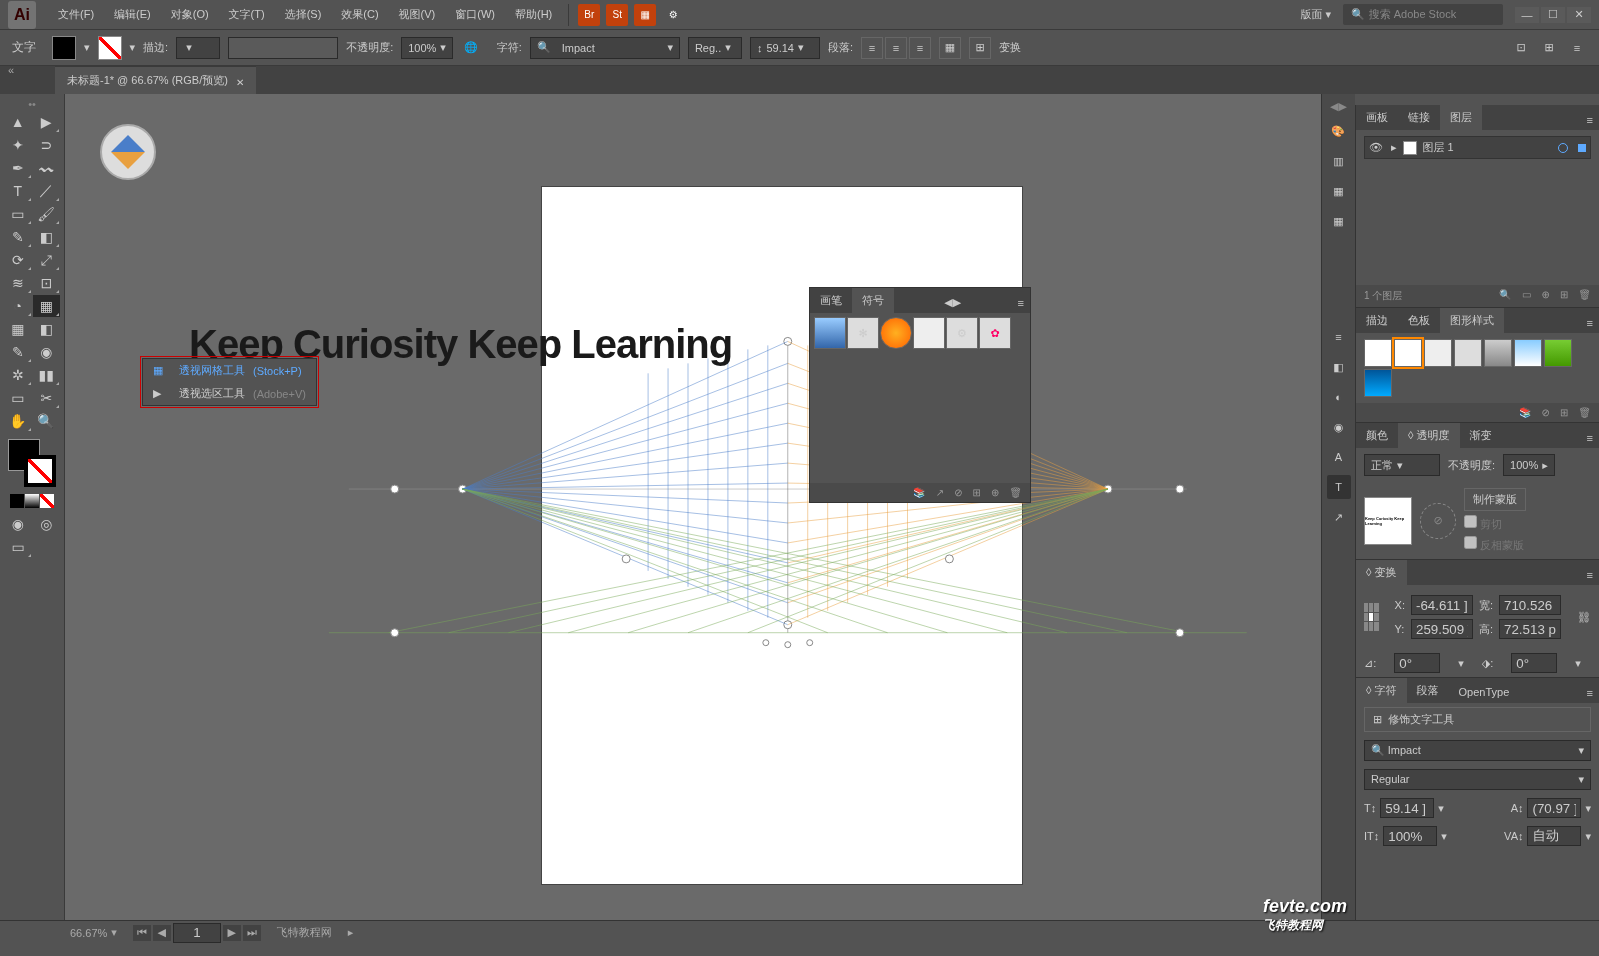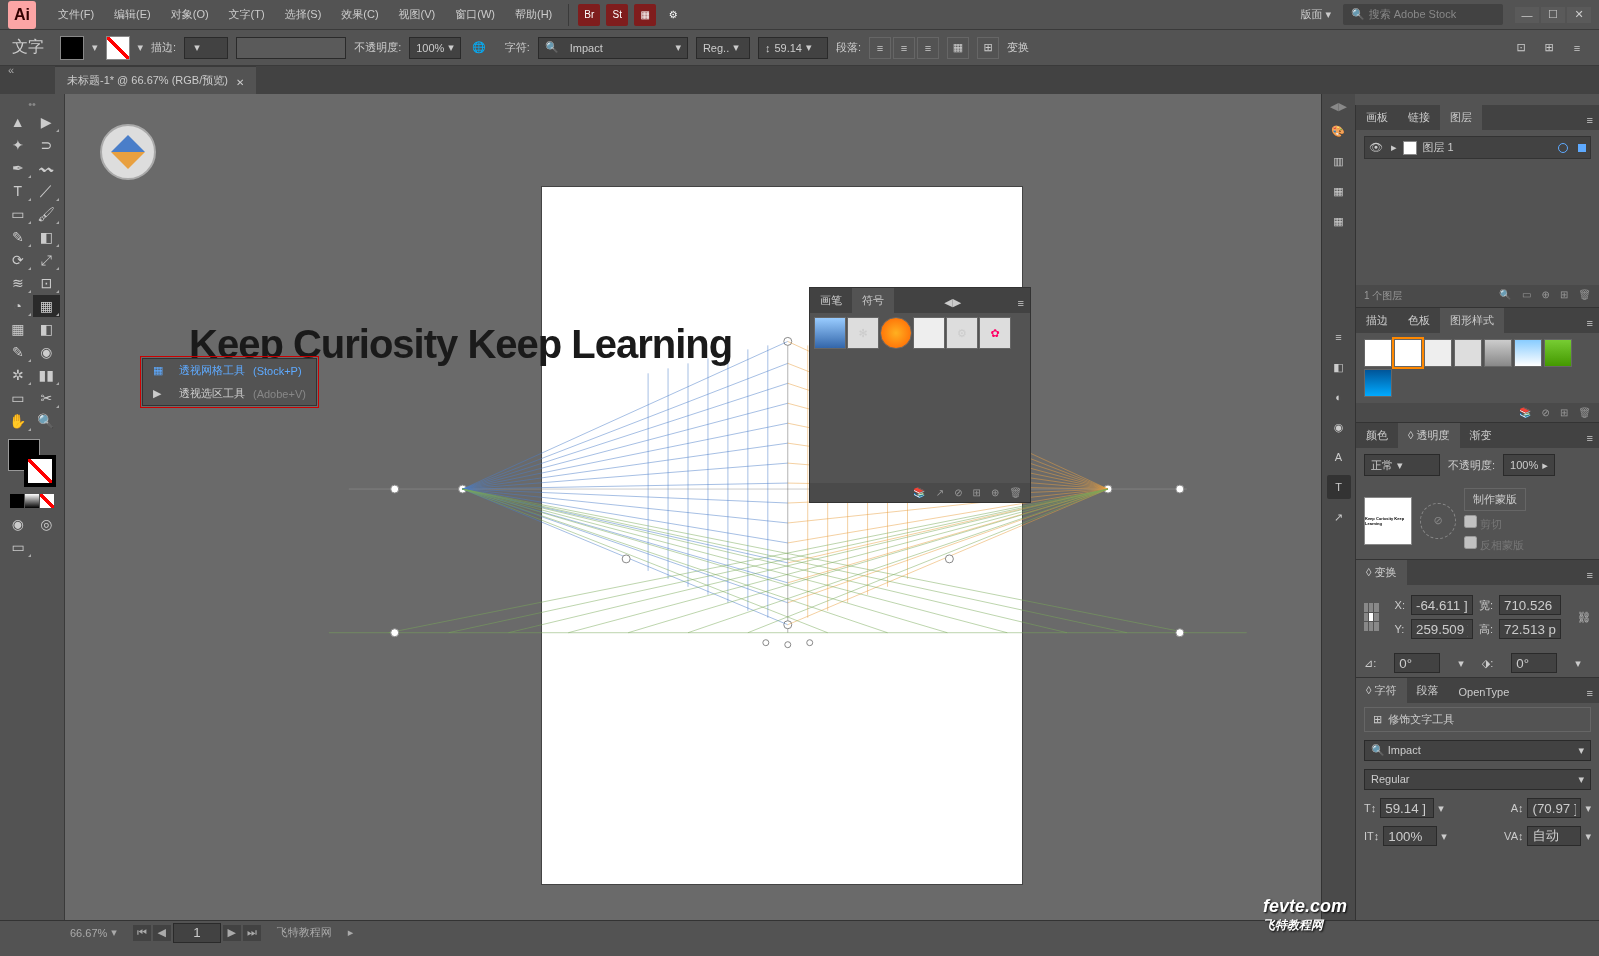--- a/index.html
+++ b/index.html
@@ -1,31 +1,31 @@
 <!DOCTYPE html>
 <html><head>
 <meta charset="utf-8">
 <style>
 * { margin: 0; padding: 0; box-sizing: border-box; font-family: "Microsoft YaHei", sans-serif; }
 body { background: #535353; color: #ccc; font-size: 11px; width: 1599px; height: 956px; overflow: hidden; position: relative; }
 
 
 .menubar { height: 30px; background: #535353; display: flex; align-items: center; padding-left: 8px; border-bottom: 1px solid #3a3a3a; }
-.menubar .logo { width: 28px; height: 28px; background: #fca5a5; display: flex; align-items: center; justify-content: center; color: #330000; font-weight: bold; font-size: 16px; margin-right: 12px; border-radius: 3px; }
+.menubar .logo { width: 28px; height: 28px; background: #737373; display: flex; align-items: center; justify-content: center; color: #330000; font-weight: bold; font-size: 16px; margin-right: 12px; border-radius: 3px; }
 .menubar .menu-item { padding: 6px 10px; cursor: pointer; }
 .menubar .divider-v { width: 1px; height: 22px; background: #3a3a3a; margin: 0 6px; }
-.menubar .icon-btn { width: 22px; height: 22px; background: #7f1d1d; margin: 0 3px; display: flex; align-items: center; justify-content: center; font-size: 10px; color: #fff; border-radius: 2px; }
+.menubar .icon-btn { width: 22px; height: 22px; background: #c2410c; margin: 0 3px; display: flex; align-items: center; justify-content: center; font-size: 10px; color: #fff; border-radius: 2px; }
 .menubar .right { margin-left: auto; display: flex; align-items: center; gap: 12px; padding-right: 8px; }
 .search-box { background: #424242; padding: 3px 8px; border-radius: 2px; color: #888; display: flex; align-items: center; gap: 4px; font-size: 11px; width: 160px; }
 .win-controls { display: flex; gap: 2px; }
 .win-controls div { width: 24px; height: 16px; background: #5a5a5a; display: flex; align-items: center; justify-content: center; }
 
 
 .controlbar { height: 36px; background: #535353; display: flex; align-items: center; padding: 0 12px; border-bottom: 1px solid #3a3a3a; gap: 8px; }
-.controlbar .ctrl-label { font-size: 16px; }
+.controlbar .ctrl-label { font-size: 12px; }
 .ctrl-swatch { width: 24px; height: 24px; border: 1px solid #888; }
 .ctrl-swatch.black { background: #000; }
 .ctrl-swatch.nostroke { background: #fff; position: relative; }
 .ctrl-swatch.nostroke::after { content: ''; position: absolute; inset: 0; background: linear-gradient(to top right, transparent 45%, red 45%, red 55%, transparent 55%); }
 .ctrl-dropdown { background: #424242; padding: 2px 6px; border: 1px solid #2a2a2a; display: flex; align-items: center; gap: 4px; height: 22px; }
 .ctrl-icon { width: 20px; height: 20px; display: flex; align-items: center; justify-content: center; }
 .controlbar .spacer { flex: 1; }
 .align-group { display: flex; gap: 2px; }
 .align-btn { width: 22px; height: 22px; border: 1px solid #666; display: flex; align-items: center; justify-content: center; }
 

